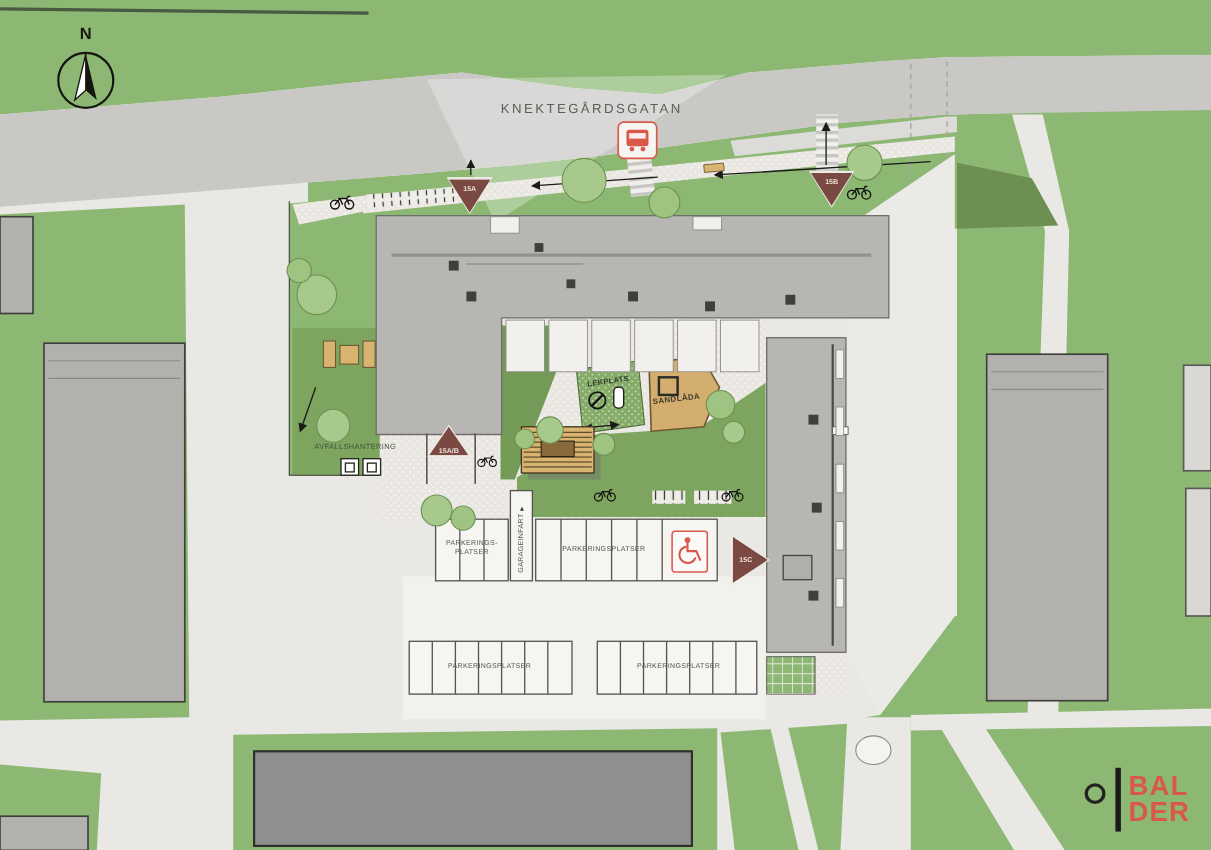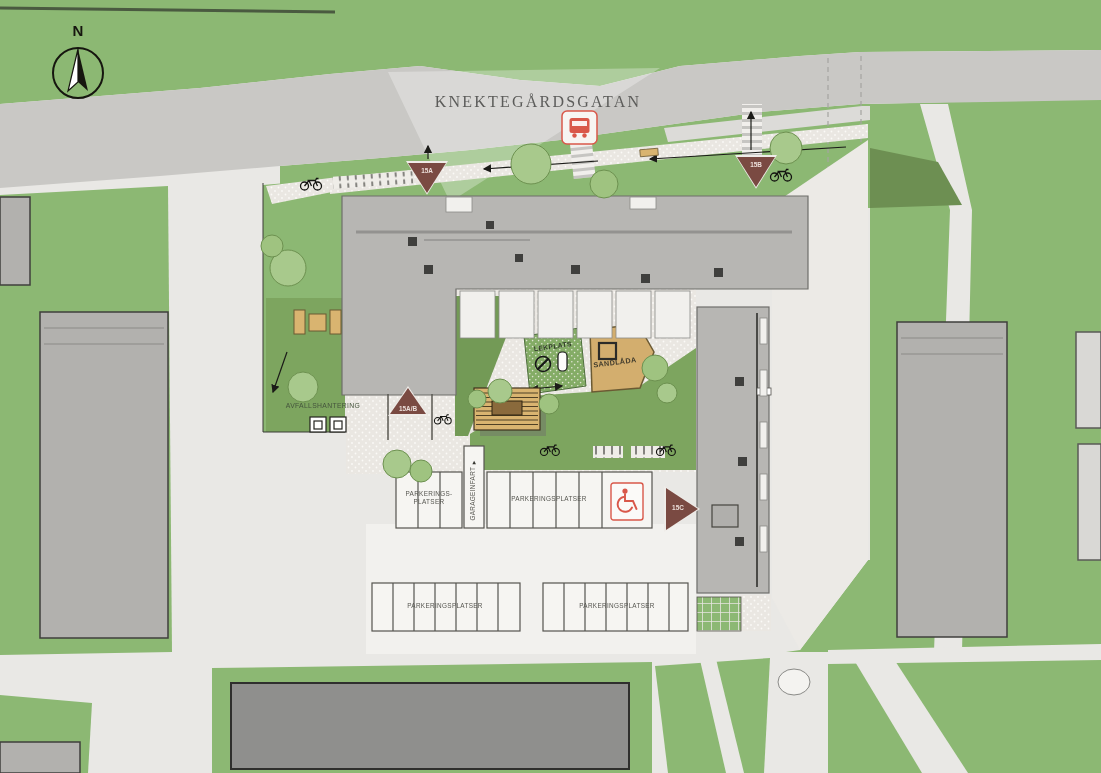--- a/index.html
+++ b/index.html
@@ -1,21 +1,21 @@
 <!DOCTYPE html>
 <html style="--c-grass: #8cb873; --c-grass_dark: #6d8f52; --c-courtyard: #7da55f; --c-road: #c9c8c5; --c-ground: #e9e8e5; --c-paving: #f2f1ee; --c-building: #b7b6b3; --c-building_line: #6f6e6b; --c-neighbor: #b2b1ae; --c-dark_building: #8f8f8d; --c-sand: #d3ae6e; --c-wood: #d9b470; --c-marker: #7a4a42; --c-accent: #d9584a; --c-logo_red: #d95848; --c-label: #4a4a44; --c-street_label: #5c5c5a;"><head>
 <meta charset="utf-8">
 <style>
   html,body{margin:0;padding:0;}
   .stage{position:relative;width:1101px;height:773px;overflow:hidden;
          background:var(--c-ground,#e9e8e5);font-family:"Liberation Sans",sans-serif;}
   svg.base{position:absolute;left:0;top:0;}
   .lbl{position:absolute;color:var(--c-label,#4a4a44);letter-spacing:.4px;line-height:1.3;
        white-space:pre-line;text-align:center;pointer-events:none;}
-  .street{font-size:16px;letter-spacing:2.2px;color:var(--c-street_label,#5c5c5a);width:240px;font-family:Liberation Serif, serif;}
+  .street{font-size:12px;letter-spacing:2.2px;color:var(--c-street_label,#5c5c5a);width:240px;}
   .tiny{font-size:8px;transform:scale(.85);transform-origin:center;}
   .pk{font-size:8px;transform:scale(.8);transform-origin:center;color:#55554f;}
   .avf{color:#44543c;}
   .rot{transform:rotate(-90deg) scale(.8);transform-origin:center;display:flex;align-items:center;justify-content:center;gap:3px;font-size:8px;color:#55554f;}
   .garrow{font-size:9px;color:#35352f;}
   
   .compass{position:absolute;left:46px;top:22px;width:64px;height:90px;}
   .compass .n{display:block;text-align:center;font-size:15px;font-weight:bold;color:#16160f;height:17px;}
   
   .marker{position:absolute;}
@@ -336,14 +336,22 @@
   <div class="t-out"></div>
       <div class="t-in"></div>
   <span>15A/B</span>
 </div>
 <div class="marker m-right" style="left:664px;top:486px;width:36px;height:46px;">
   <div class="t-out"></div>
       <div class="t-in"></div>
   <span>15C</span>
 </div>
 
+<div class="logo">
+  <div class="ring"></div>
+  <div class="bar"></div>
+  <div class="txt">
+    <span>BAL</span>
+    <span>DER</span>
+  </div>
+</div>
 
 </div>
 
 </body></html>

